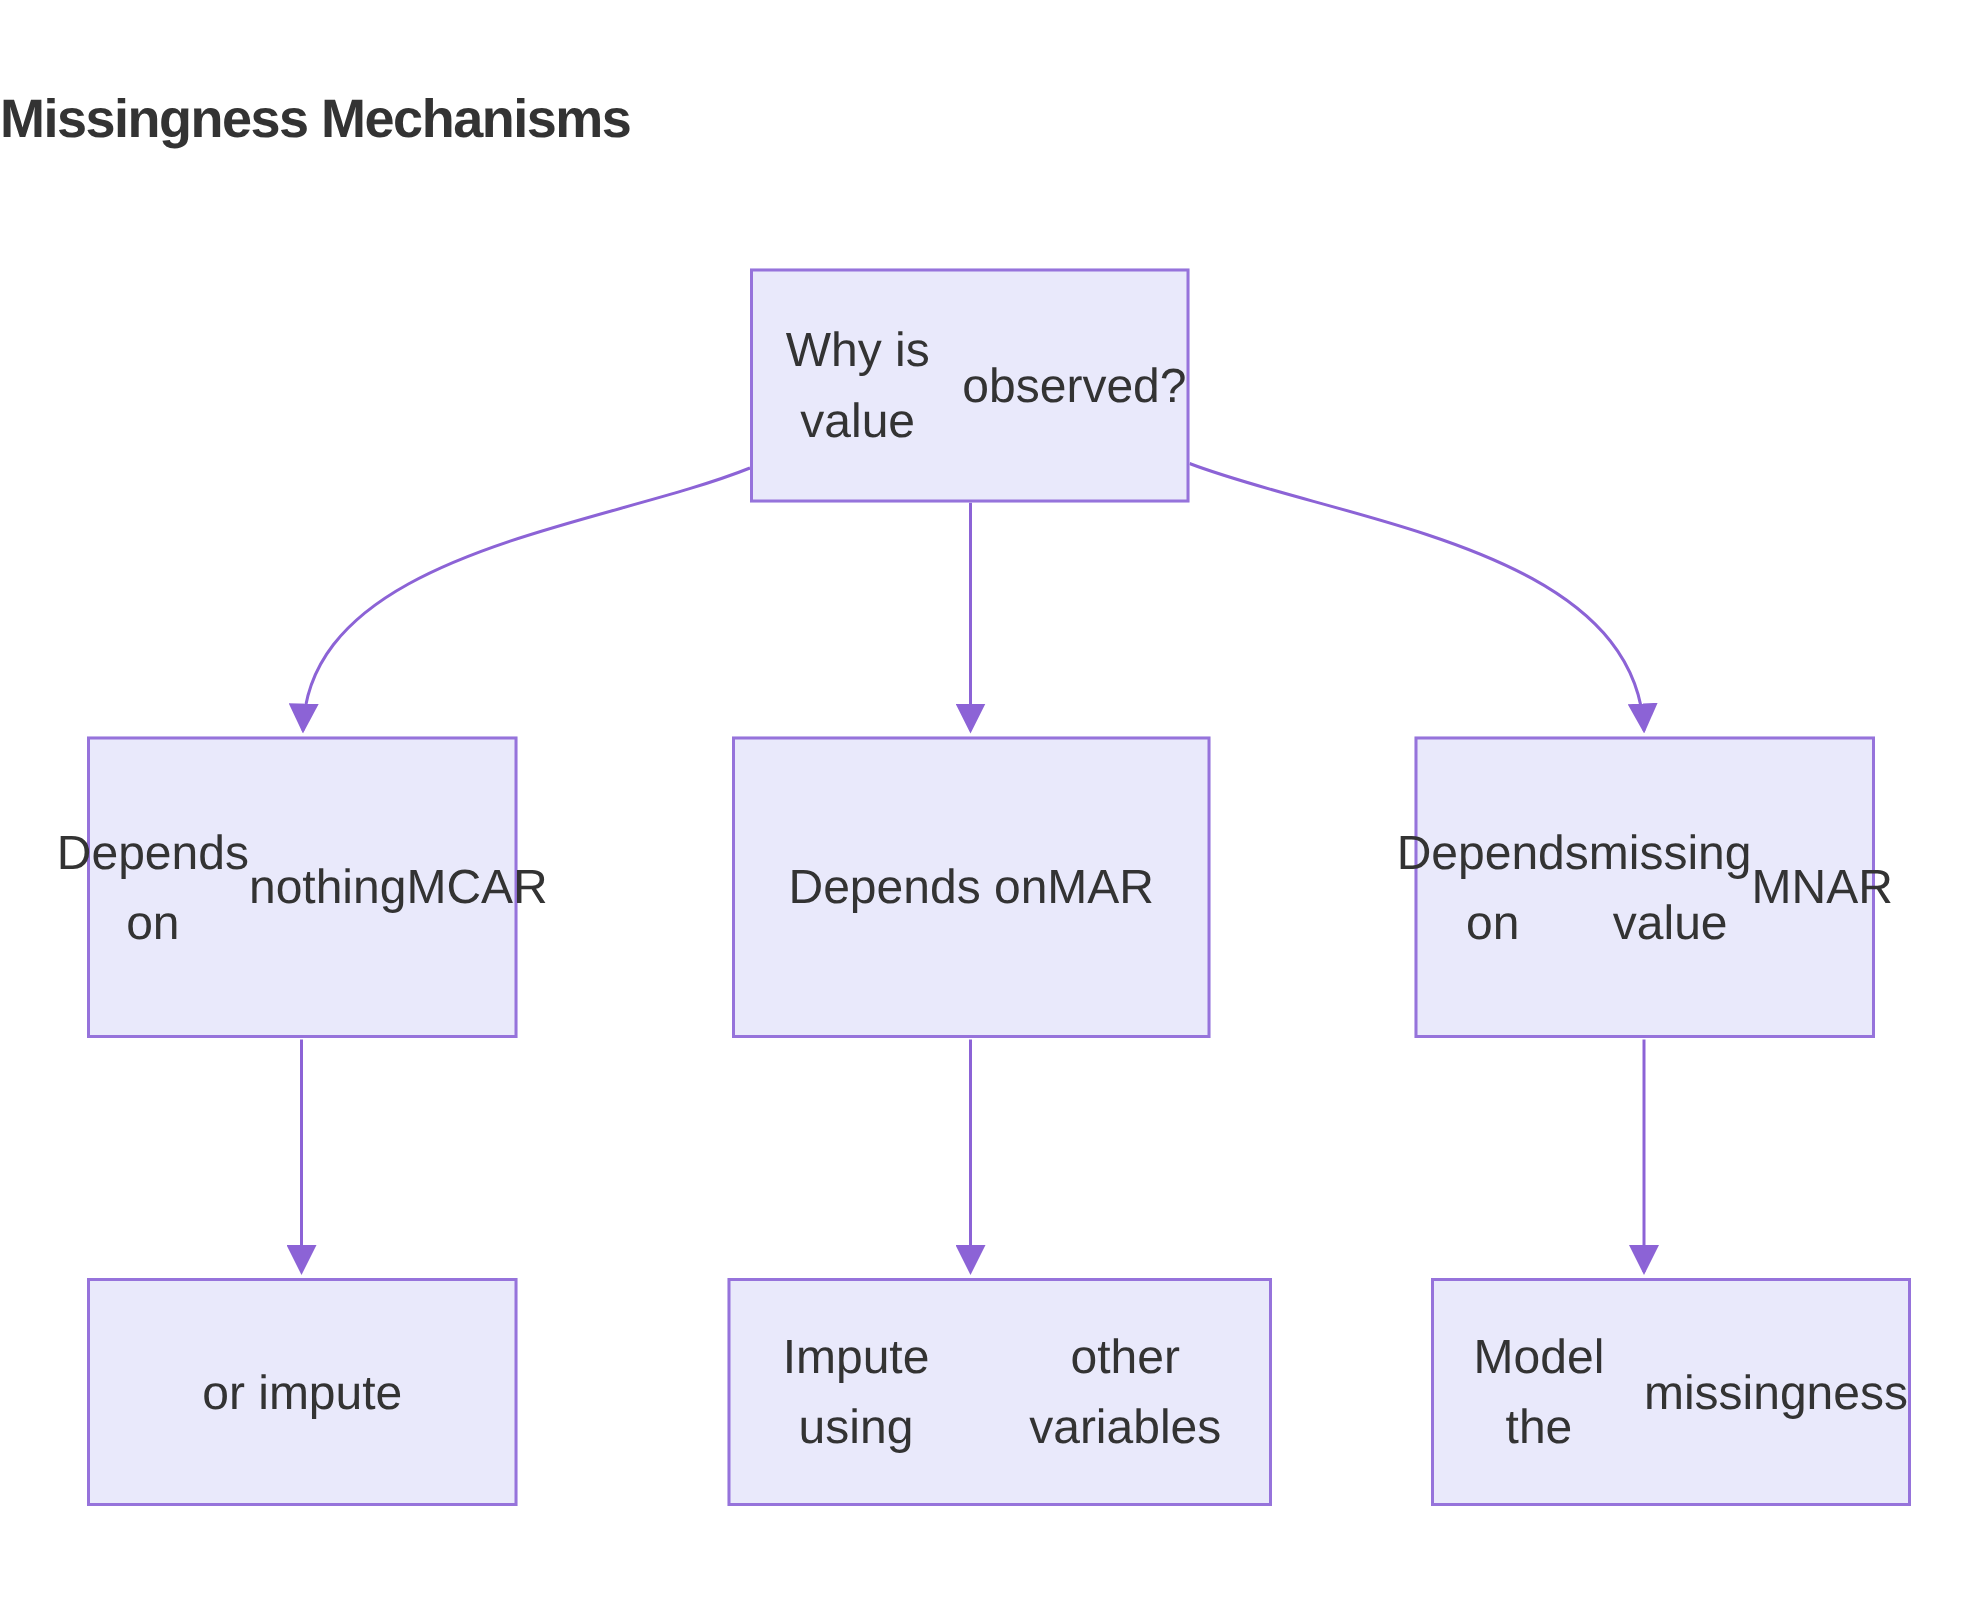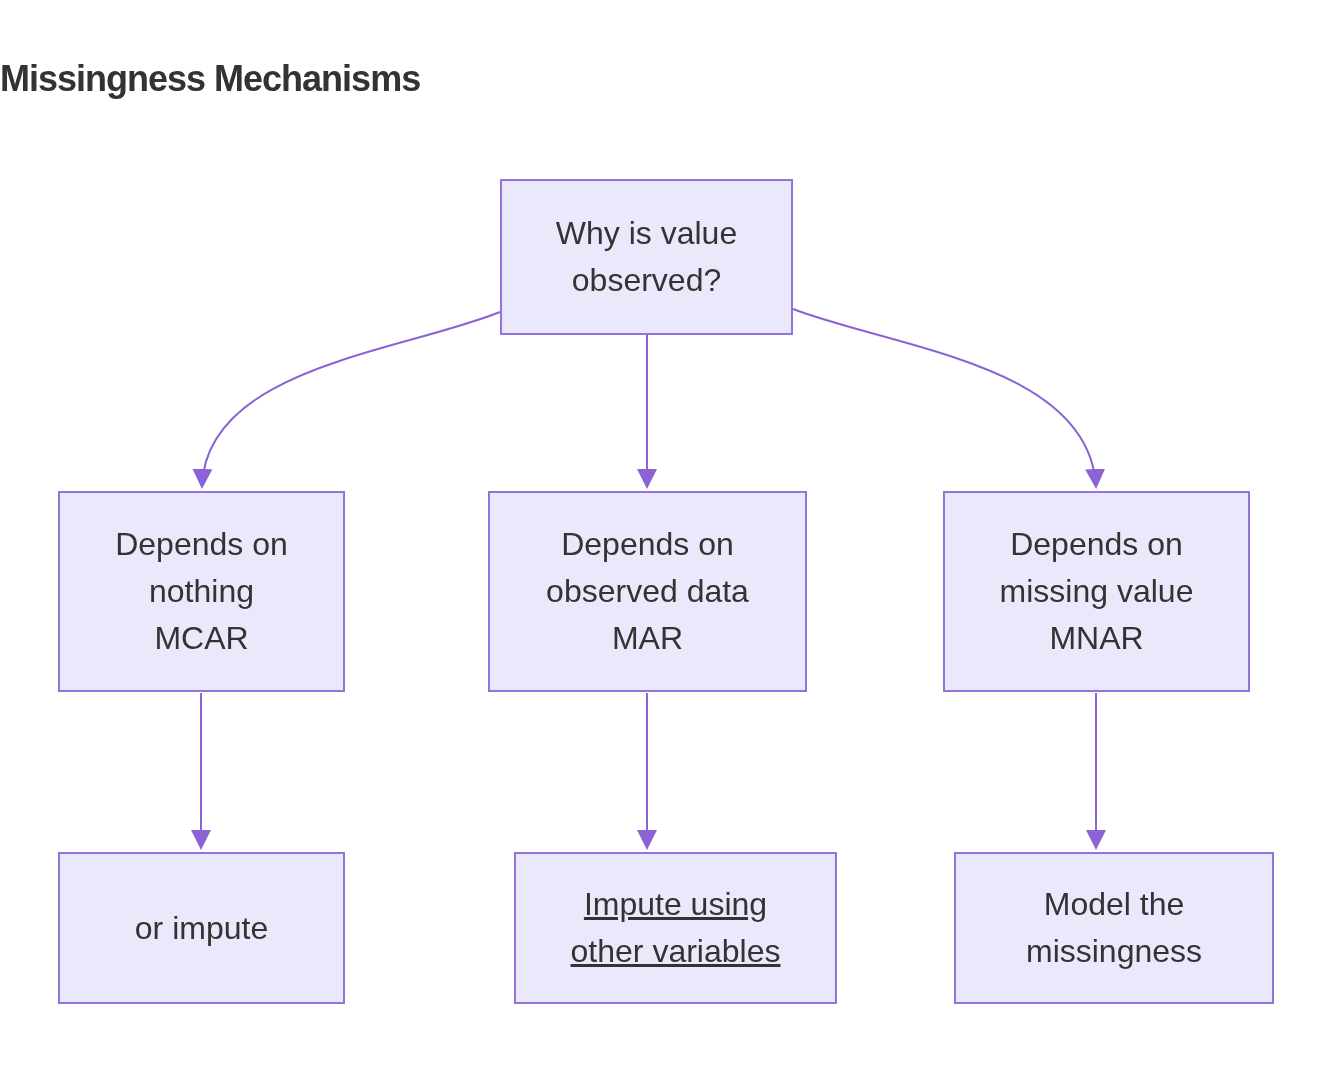--- a/index.html
+++ b/index.html
@@ -43,33 +43,34 @@
     fill: none;
     stroke: var(--edge);
     stroke-width: 2px;
   }
   .arrowhead-path { fill: var(--edge); }
   .node {
     position: absolute;
     background: var(--node-fill);
     border: 2px solid var(--node-border);
     display: flex;
-    flex-direction: column;
+    flex-direction: row;
+    align-items: center;
     justify-content: center;
     color: var(--text);
     font-size: 32px;
     line-height: 47px;
     text-align: center;
   }
   #node-root        { left: 500px; top: 179px; width: 293px; height: 156px; }
   #node-mcar        { left:  58px; top: 491px; width: 287px; height: 201px; }
   #node-mar         { left: 488px; top: 491px; width: 319px; height: 201px; }
   #node-mnar        { left: 943px; top: 491px; width: 307px; height: 201px; }
   #node-mcar-action { left:  58px; top: 852px; width: 287px; height: 152px; }
-  #node-mar-action  { left: 514px; top: 852px; width: 323px; height: 152px; text-decoration: underline; }
+  #node-mar-action  { left: 485px; top: 852px; width: 363px; height: 152px; }
   #node-mnar-action { left: 954px; top: 852px; width: 320px; height: 152px; }
 </style>
 </head>
 <body>
 
 <div class="canvas">
 
   <h1 class="title">Missingness Mechanisms</h1>
 
   <svg class="edges" width="1322" height="1074" viewBox="0 0 1322 1074" xmlns="http://www.w3.org/2000/svg">
@@ -92,21 +93,20 @@
   </div>
 
   <div class="node" id="node-mcar">
     <span class="line">Depends on</span>
     <span class="line">nothing</span>
     <span class="line">MCAR</span>
   </div>
 
   <div class="node" id="node-mar">
     <span class="line">Depends on</span>
-    <span class="line">observed data</span>
     <span class="line">MAR</span>
   </div>
 
   <div class="node" id="node-mnar">
     <span class="line">Depends on</span>
     <span class="line">missing value</span>
     <span class="line">MNAR</span>
   </div>
 
   <div class="node" id="node-mcar-action">

